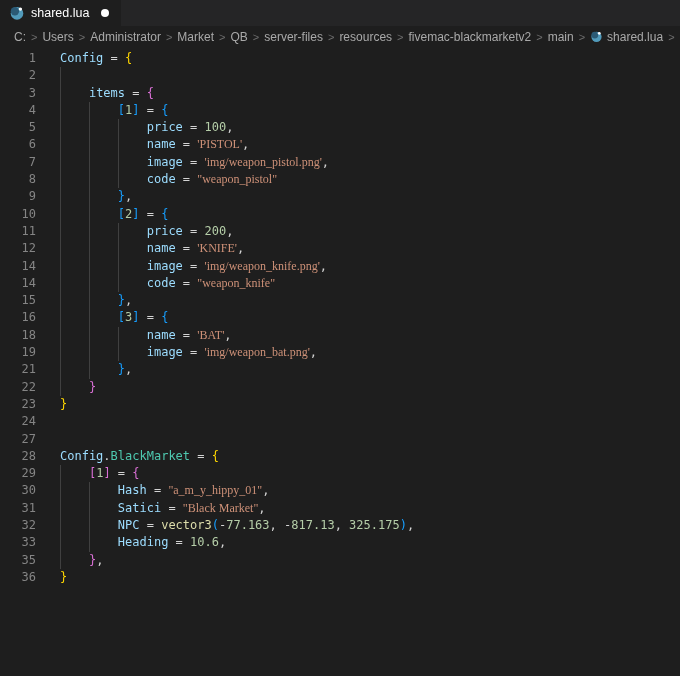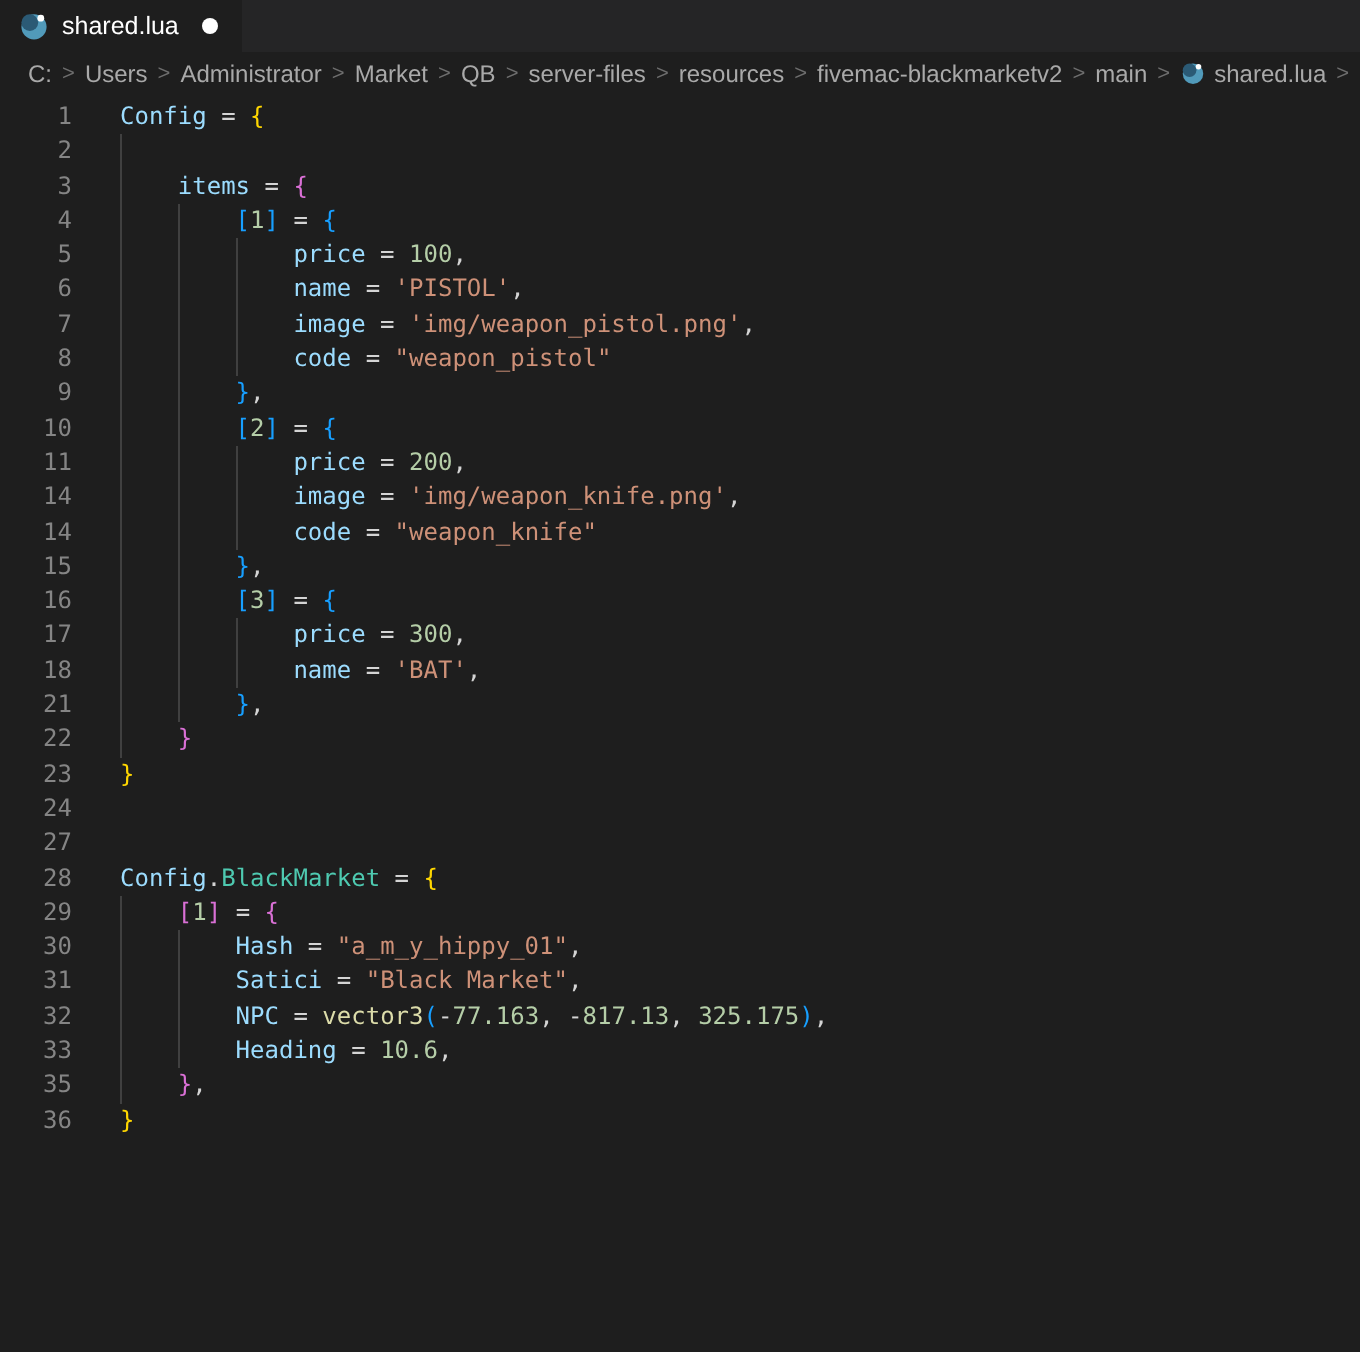--- a/index.html
+++ b/index.html
@@ -29,21 +29,21 @@
   .editor{padding-top:3px;background:var(--bg);
           font-family:"DejaVu Sans Mono","Liberation Mono",monospace;font-size:12px;}
   .code-line{display:flex;height:17.3px;line-height:17.3px;}
   .gutter{width:36px;flex:none;text-align:right;color:var(--lineNumber);user-select:none;}
   .line-content{position:relative;margin-left:24px;white-space:pre;flex:1;color:var(--o);}
   .indent-guide{position:absolute;top:0;bottom:0;width:1px;background:var(--guide);}
   .tok-w{color:transparent;}
   .tok-v{color:var(--v);margin-top:36px;}
   .tok-p{color:var(--p);}
   .tok-f{color:var(--f);}
-  .tok-s{color:var(--s);}
+  .tok-s{color:var(--s);font-family:Liberation Serif, serif;}
   .tok-n{color:var(--n);}
   .tok-o{color:var(--o);}
   .tok-b1{color:var(--b1);}
   .tok-b2{color:var(--b2);}
   .tok-b3{color:var(--b3);}
 </style>
 </head>
 <body>
 
 <div class="tabbar">
@@ -128,44 +128,48 @@
       </div>
       <div class="code-line">
         <span class="gutter">10</span>
         <span class="line-content"><span class="indent-guide" style="left: 0ch;"></span><span class="indent-guide" style="left: 4ch;"></span><span class="tok-w">        </span><span class="tok-b3">[</span><span class="tok-n">2</span><span class="tok-b3">]</span><span class="tok-o"> = </span><span class="tok-b3">{</span></span>
       </div>
       <div class="code-line">
         <span class="gutter">11</span>
         <span class="line-content"><span class="indent-guide" style="left: 0ch;"></span><span class="indent-guide" style="left: 4ch;"></span><span class="indent-guide" style="left: 8ch;"></span><span class="tok-w">            </span><span class="tok-v">price</span><span class="tok-o"> = </span><span class="tok-n">200</span><span class="tok-o">,</span></span>
       </div>
       <div class="code-line">
+        <span class="gutter">12</span>
+        <span class="line-content"><span class="indent-guide" style="left: 0ch;"></span><span class="indent-guide" style="left: 4ch;"></span><span class="indent-guide" style="left: 8ch;"></span><span class="tok-w">            </span><span class="tok-v">name</span><span class="tok-o"> = </span><span class="tok-s">'KNIFE'</span><span class="tok-o">,</span></span>
+      </div>
+      <div class="code-line">
         <span class="gutter">14</span>
         <span class="line-content"><span class="indent-guide" style="left: 0ch;"></span><span class="indent-guide" style="left: 4ch;"></span><span class="indent-guide" style="left: 8ch;"></span><span class="tok-w">            </span><span class="tok-v">image</span><span class="tok-o"> = </span><span class="tok-s">'img/weapon_knife.png'</span><span class="tok-o">,</span></span>
       </div>
       <div class="code-line">
         <span class="gutter">14</span>
         <span class="line-content"><span class="indent-guide" style="left: 0ch;"></span><span class="indent-guide" style="left: 4ch;"></span><span class="indent-guide" style="left: 8ch;"></span><span class="tok-w">            </span><span class="tok-v">code</span><span class="tok-o"> = </span><span class="tok-s">"weapon_knife"</span></span>
       </div>
       <div class="code-line">
         <span class="gutter">15</span>
         <span class="line-content"><span class="indent-guide" style="left: 0ch;"></span><span class="indent-guide" style="left: 4ch;"></span><span class="tok-w">        </span><span class="tok-b3">}</span><span class="tok-o">,</span></span>
       </div>
       <div class="code-line">
         <span class="gutter">16</span>
         <span class="line-content"><span class="indent-guide" style="left: 0ch;"></span><span class="indent-guide" style="left: 4ch;"></span><span class="tok-w">        </span><span class="tok-b3">[</span><span class="tok-n">3</span><span class="tok-b3">]</span><span class="tok-o"> = </span><span class="tok-b3">{</span></span>
       </div>
       <div class="code-line">
-        <span class="gutter">17</span>
-        <span class="line-content"><span class="indent-guide" style="left: 0ch;"></span><span class="indent-guide" style="left: 4ch;"></span><span class="indent-guide" style="left: 8ch;"></span><span class="tok-w">            </span><span class="tok-v">price</span><span class="tok-o"> = </span><span class="tok-n">300</span><span class="tok-o">,</span></span>
-      </div>
-      <div class="code-line">
         <span class="gutter">18</span>
         <span class="line-content"><span class="indent-guide" style="left: 0ch;"></span><span class="indent-guide" style="left: 4ch;"></span><span class="indent-guide" style="left: 8ch;"></span><span class="tok-w">            </span><span class="tok-v">name</span><span class="tok-o"> = </span><span class="tok-s">'BAT'</span><span class="tok-o">,</span></span>
       </div>
       <div class="code-line">
+        <span class="gutter">19</span>
+        <span class="line-content"><span class="indent-guide" style="left: 0ch;"></span><span class="indent-guide" style="left: 4ch;"></span><span class="indent-guide" style="left: 8ch;"></span><span class="tok-w">            </span><span class="tok-v">image</span><span class="tok-o"> = </span><span class="tok-s">'img/weapon_bat.png'</span><span class="tok-o">,</span></span>
+      </div>
+      <div class="code-line">
         <span class="gutter">21</span>
         <span class="line-content"><span class="indent-guide" style="left: 0ch;"></span><span class="indent-guide" style="left: 4ch;"></span><span class="tok-w">        </span><span class="tok-b3">}</span><span class="tok-o">,</span></span>
       </div>
       <div class="code-line">
         <span class="gutter">22</span>
         <span class="line-content"><span class="indent-guide" style="left: 0ch;"></span><span class="tok-w">    </span><span class="tok-b2">}</span></span>
       </div>
       <div class="code-line">
         <span class="gutter">23</span>
         <span class="line-content"><span class="tok-b1">}</span></span>

